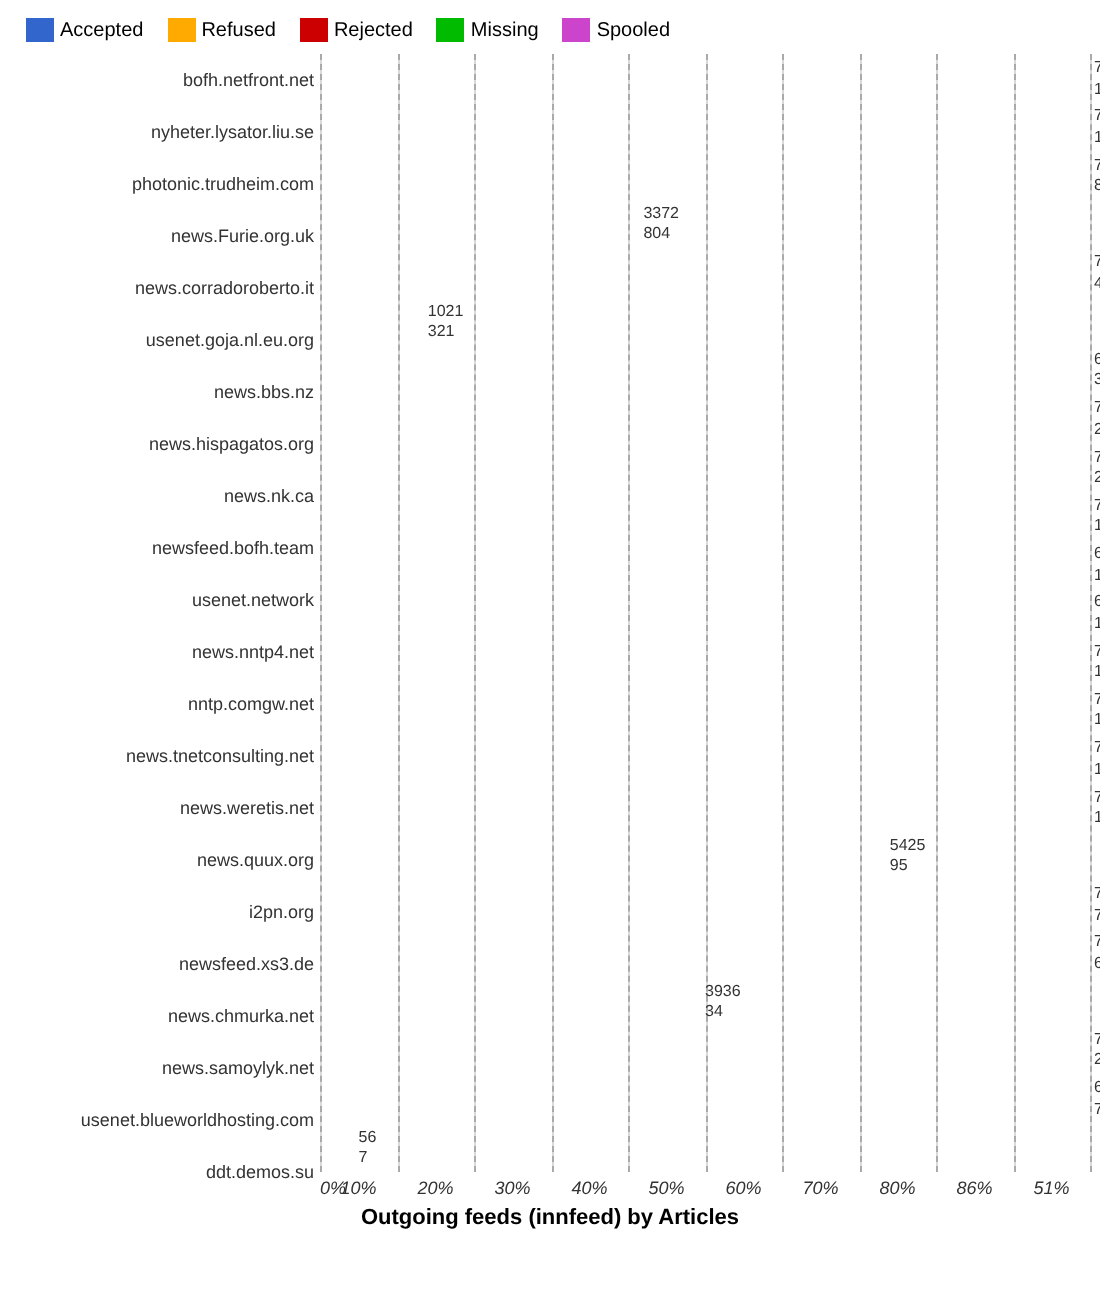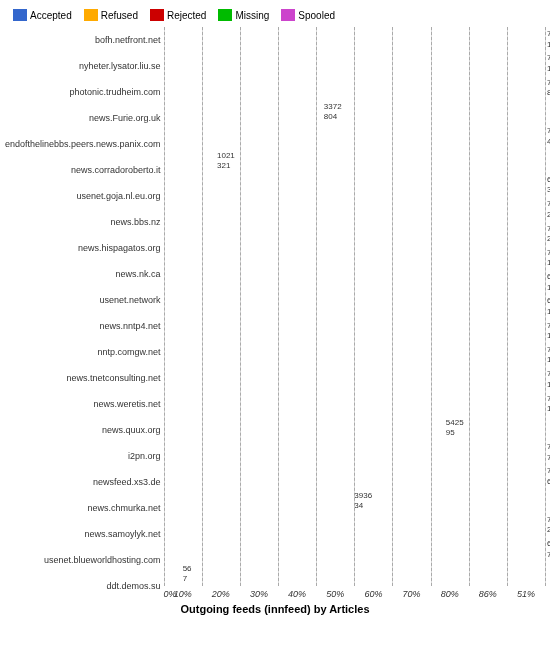--- a/index.html
+++ b/index.html
@@ -153,26 +153,26 @@
       </div>
     </div>
 
   <div class="chart-area">
 
     <div class="y-labels" id="y-labels">
         <div class="y-label">bofh.netfront.net</div>
         <div class="y-label">nyheter.lysator.liu.se</div>
         <div class="y-label">photonic.trudheim.com</div>
         <div class="y-label">news.Furie.org.uk</div>
-        <div class="y-label">endofthelinebbs.peers.news.panix.com</div>
         <div class="y-label">news.corradoroberto.it</div>
         <div class="y-label">usenet.goja.nl.eu.org</div>
         <div class="y-label">news.bbs.nz</div>
         <div class="y-label">news.hispagatos.org</div>
         <div class="y-label">news.nk.ca</div>
+        <div class="y-label">newsfeed.bofh.team</div>
         <div class="y-label">usenet.network</div>
         <div class="y-label">news.nntp4.net</div>
         <div class="y-label">nntp.comgw.net</div>
         <div class="y-label">news.tnetconsulting.net</div>
         <div class="y-label">news.weretis.net</div>
         <div class="y-label">news.quux.org</div>
         <div class="y-label">i2pn.org</div>
         <div class="y-label">newsfeed.xs3.de</div>
         <div class="y-label">news.chmurka.net</div>
         <div class="y-label">news.samoylyk.net</div>

